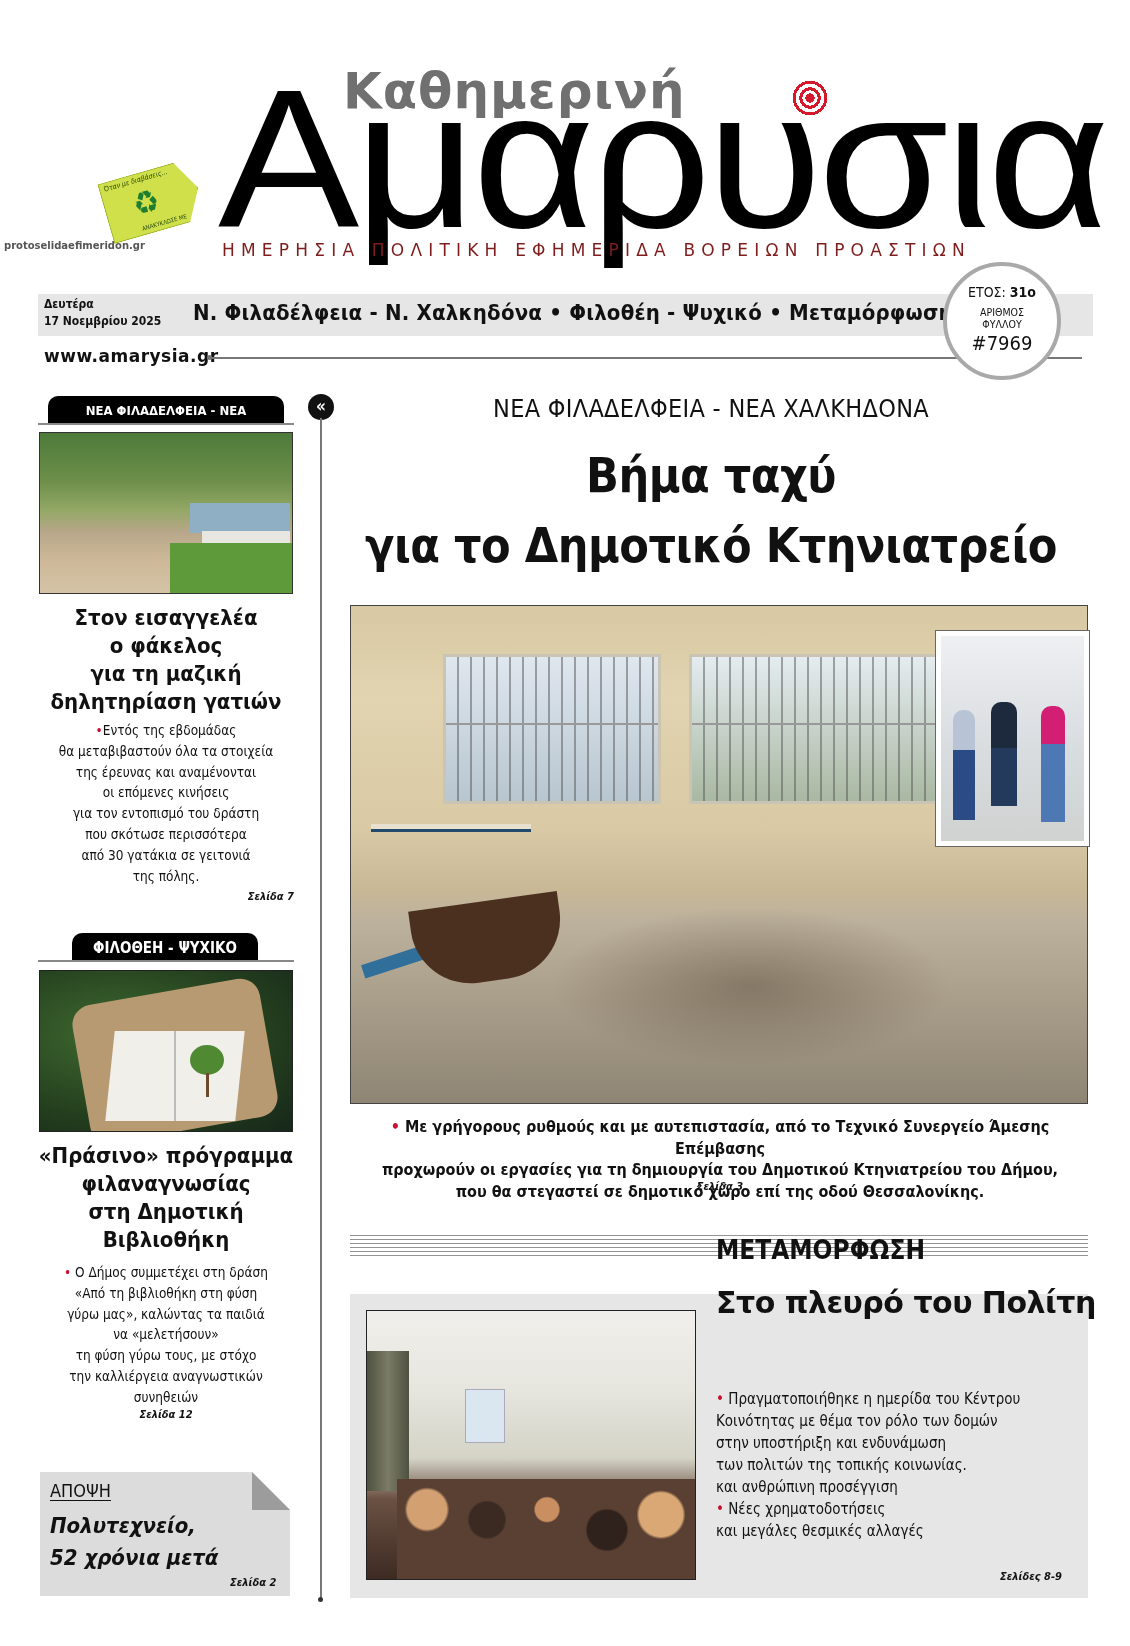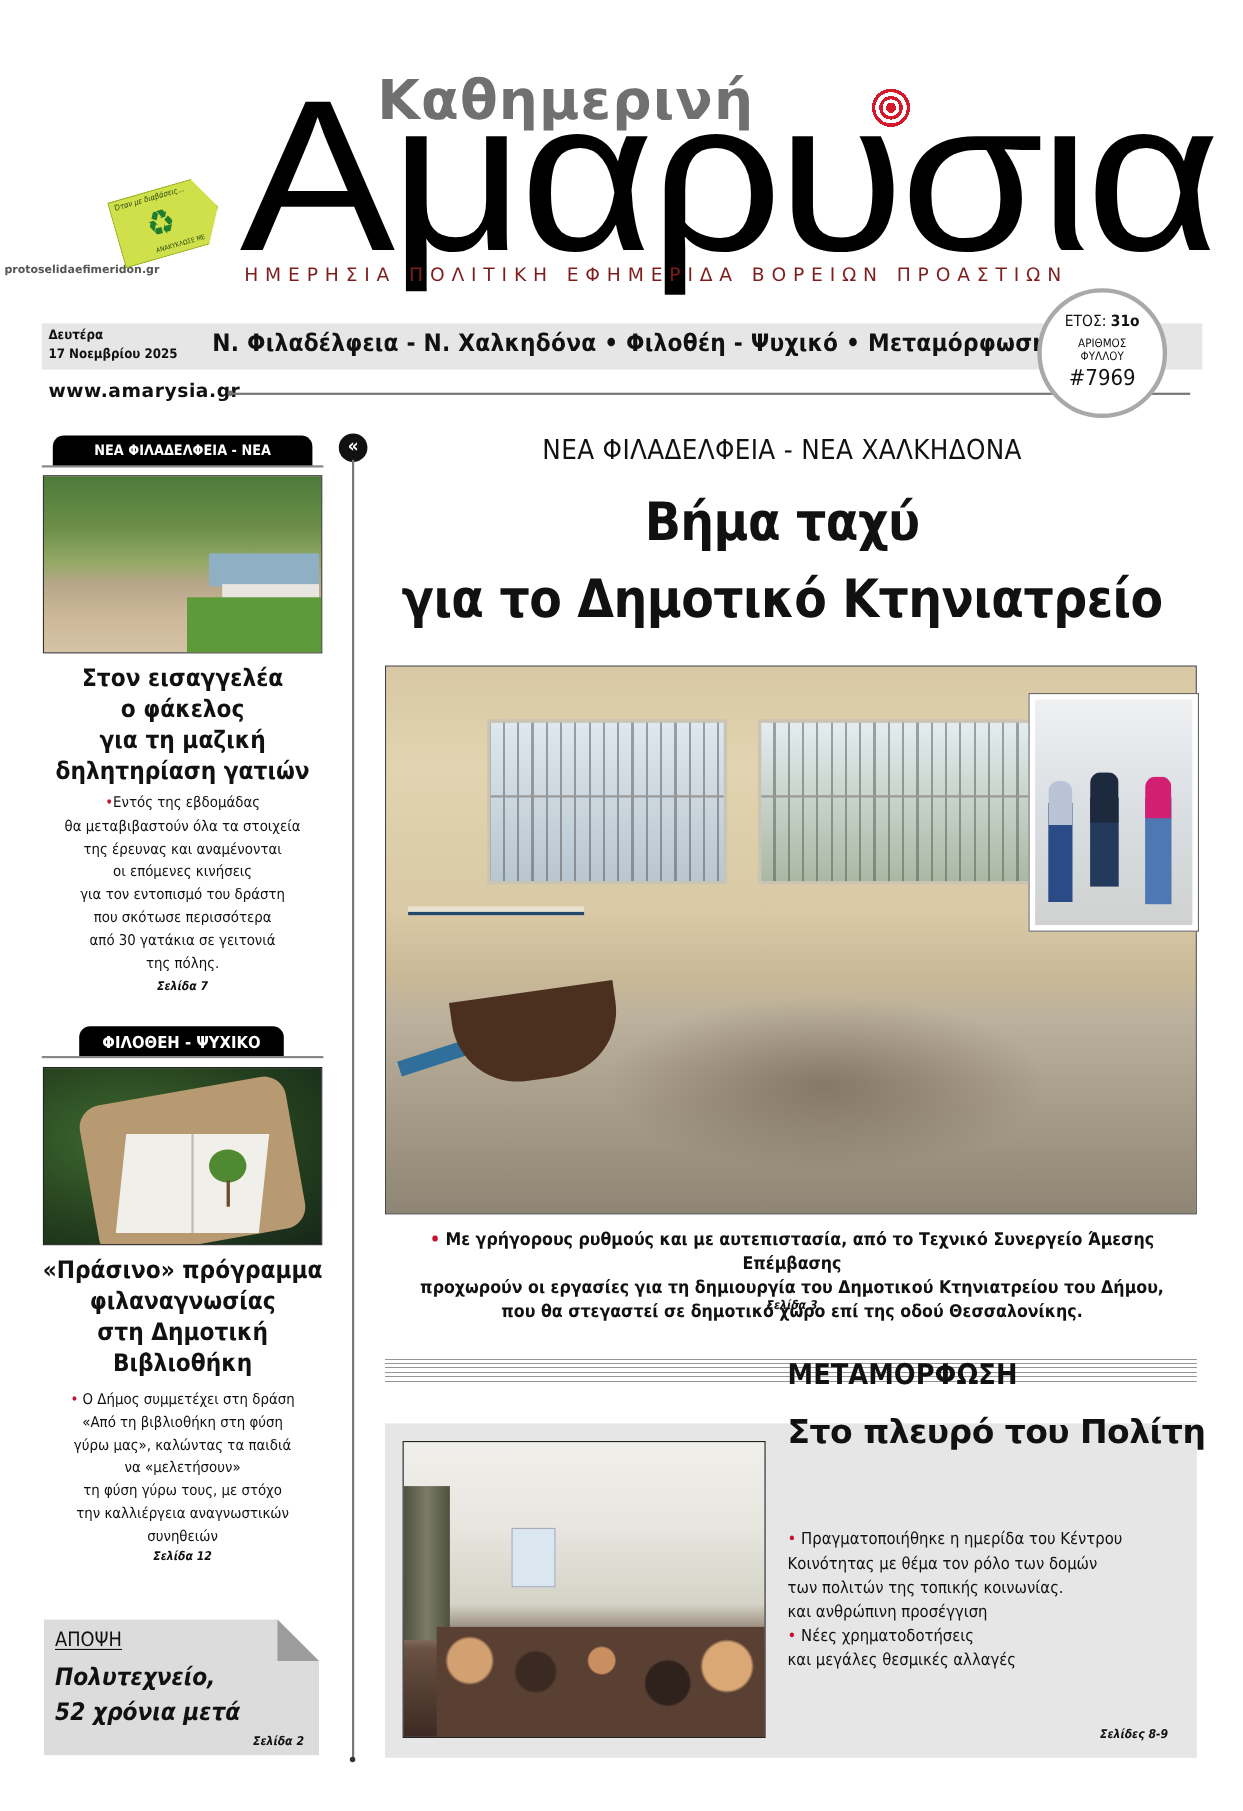--- a/index.html
+++ b/index.html
@@ -48,21 +48,21 @@
   .img1 .tarp { position: absolute; left: 150px; top: 70px; width: 100px; height: 30px; background: #8fb0c4; }
   .img1 .box { position: absolute; left: 162px; top: 98px; width: 88px; height: 28px; background: #e8e6e0; }
   .img1 .grass { position: absolute; left: 130px; top: 110px; width: 124px; height: 52px; background: #5f9a3a; }
 
   .h-left { font-weight: bold; text-align: center; color: #111; }
   .h1 { left: 38px; top: 604px; width: 256px; font-size: 22px; line-height: 28px; }
   .body-left { text-align: center; font-family: "DejaVu Sans Condensed", "DejaVu Sans", sans-serif; color: #111; }
   .b1 { left: 38px; top: 720px; width: 256px; font-size: 13.5px; line-height: 20.8px; }
   .bullet { color: #c8102e; }
   .pageref { font-weight: bold; font-style: italic; font-size: 11px; }
-  .p1 { left: 38px; top: 890px; width: 256px; text-align: center; }
+  .p1 { left: 38px; top: 890px; width: 256px; text-align: right; }
 
   .tab2 { left: 72px; top: 933px; width: 186px; height: 28px; font-size: 15px; line-height: 30px; }
   .rule2 { left: 38px; top: 960px; width: 256px; }
   .img2 { left: 39px; top: 970px; width: 254px; height: 162px; border: 1px solid #222; overflow: hidden;
     background: radial-gradient(ellipse at 30% 40%, #3f6a30 0%, #243f1e 60%, #16271a 100%); }
   .img2 .cloth { position: absolute; left: 40px; top: 20px; width: 190px; height: 140px; background: #b79a72; transform: rotate(-10deg); border-radius: 20px; }
   .img2 .book { position: absolute; left: 70px; top: 60px; width: 130px; height: 90px; background: #f1efe9; transform: skewX(-6deg); }
   .img2 .page-div { position: absolute; left: 134px; top: 60px; width: 2px; height: 90px; background: #bbb; }
   .img2 .tree { position: absolute; left: 150px; top: 74px; width: 34px; height: 30px; border-radius: 50%; background: #4f8a33; }
   .img2 .trunk { position: absolute; left: 166px; top: 102px; width: 3px; height: 24px; background: #6b4b2c; }
@@ -252,18 +252,19 @@
 <div class="abs feat-photo">
   <div class="curtain"></div>
   <div class="screen"></div>
   <div class="crowd"></div>
 </div>
 <div class="abs feat-kicker">ΜΕΤΑΜΟΡΦΩΣΗ</div>
 <div class="abs feat-title">Στο πλευρό του Πολίτη</div>
 <div class="abs feat-body">
   <div><span class="bullet">•</span> <span>Πραγματοποιήθηκε η ημερίδα του Κέντρου</span></div>
   <div>Κοινότητας με θέμα τον ρόλο των δομών</div>
+  <div>στην υποστήριξη και ενδυνάμωση</div>
   <div>των πολιτών της τοπικής κοινωνίας.</div>
   <div>και ανθρώπινη προσέγγιση</div>
   <div><span class="bullet">•</span> <span>Νέες χρηματοδοτήσεις</span></div>
   <div>και μεγάλες θεσμικές αλλαγές</div>
 </div>
 <div class="abs pageref feat-page">Σελίδες 8-9</div>
 
 </body></html>

